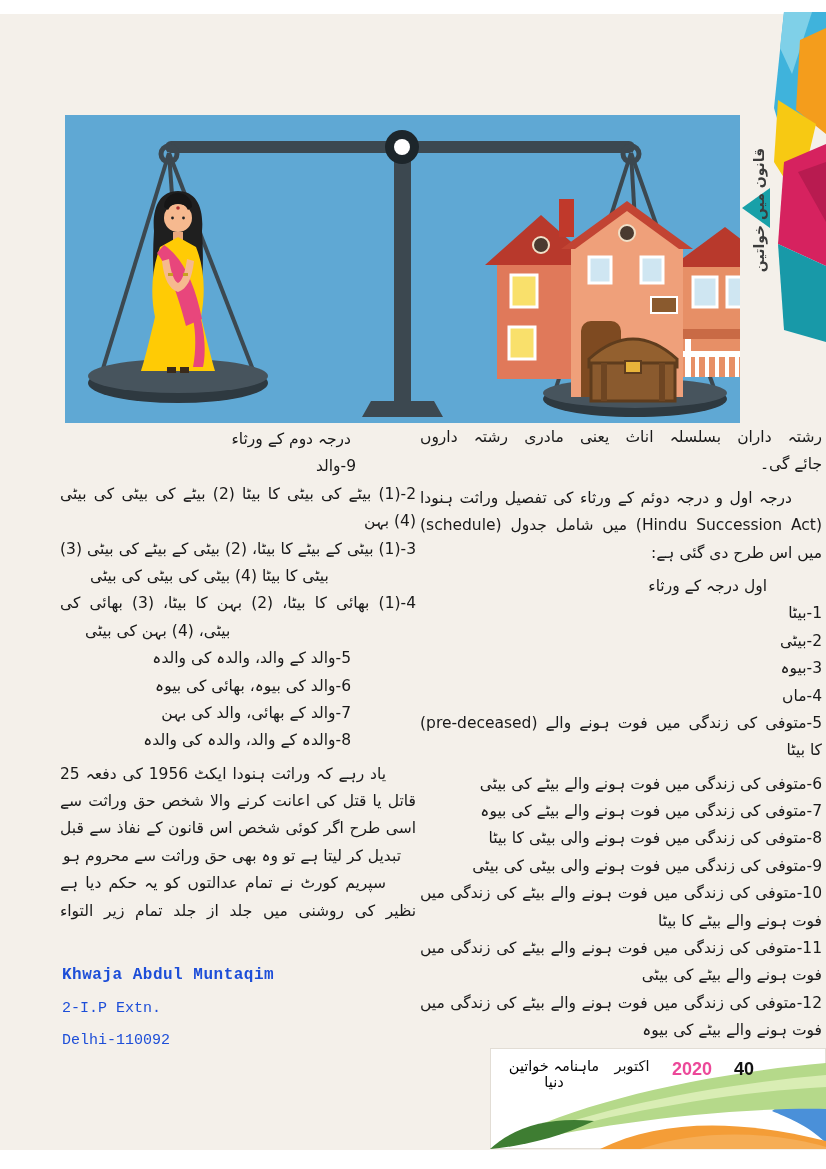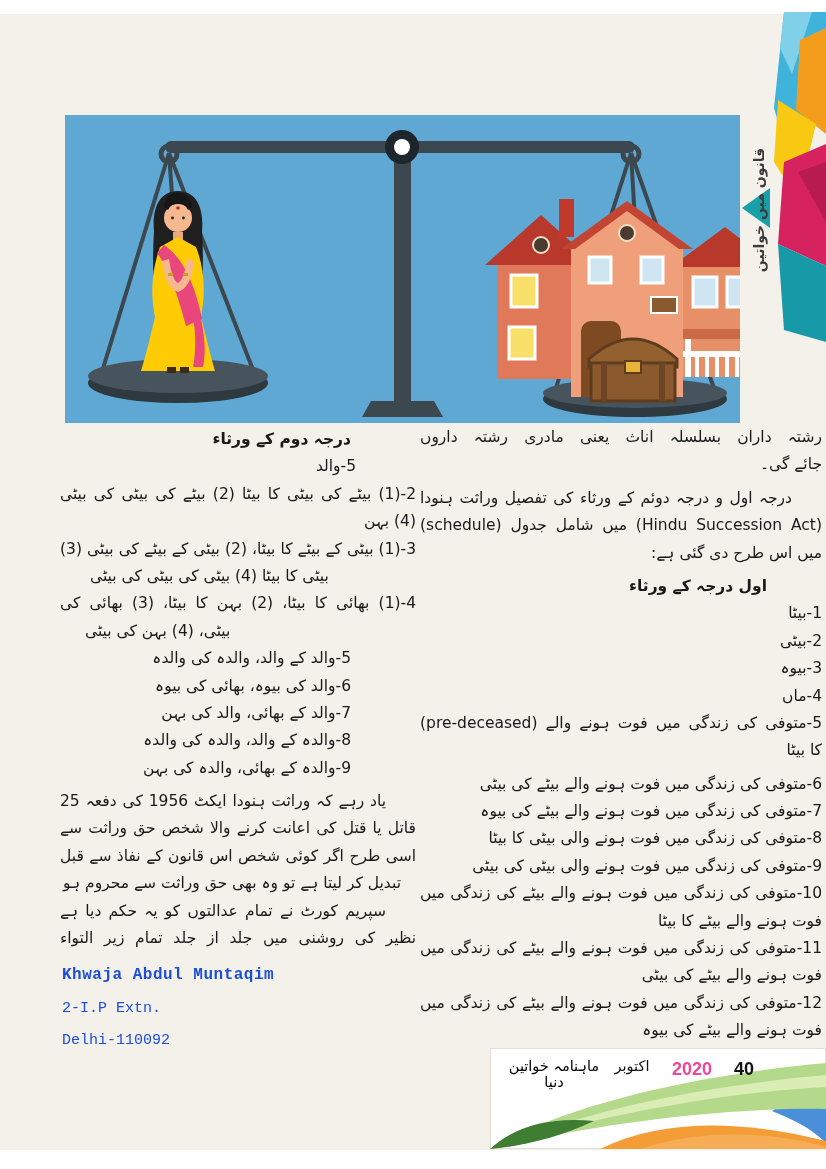--- a/index.html
+++ b/index.html
@@ -12,21 +12,21 @@
         transform:rotate(-90deg);transform-origin:center;direction:rtl;text-align:center;
         font-size:14px;font-weight:bold;color:#3b3b3b;letter-spacing:.5px;}
   .col{position:absolute;direction:rtl;font-size:15.5px;line-height:27.4px;color:#191919;}
   .col-right{left:420px;top:424px;width:402px;}
   .col-left{left:60px;top:426px;width:356px;}
   .line{height:27.4px;overflow:hidden;}
   .line.full{text-align:justify;text-align-last:justify;}
   .line.right{text-align:right;}
   .line.left{text-align:right;}
   .line.center{}
-  .line.bold{font-weight:bold;}
+  .line.bold{font-weight:normal;}
   .line.ind{padding-right:30px;}
   .line.pr65{padding-right:65px;}
   .line.pr60{padding-right:60px;}
   .line.pr55{padding-right:55px;}
   .line.pr15{padding-right:15px;}
   .line.pl30{padding-left:30px;text-align:left;}
   .line.pl25{padding-left:25px;text-align:left;}
   .line.gap{margin-top:6px;}
   .author{position:absolute;left:62px;top:966px;width:300px;
         font-family:Liberation Mono, monospace;color:#1d4ed8;}
@@ -181,32 +181,31 @@
       <div class="line full">10-متوفی کی زندگی میں فوت ہونے والے بیٹے کی زندگی میں</div>
       <div class="line center">فوت ہونے والے بیٹے کا بیٹا</div>
       <div class="line full">11-متوفی کی زندگی میں فوت ہونے والے بیٹے کی زندگی میں</div>
       <div class="line center">فوت ہونے والے بیٹے کی بیٹی</div>
       <div class="line full">12-متوفی کی زندگی میں فوت ہونے والے بیٹے کی زندگی میں</div>
       <div class="line center">فوت ہونے والے بیٹے کی بیوہ</div>
     </div>
 
   <div class="col col-left">
       <div class="line right bold pr65">درجہ دوم کے ورثاء</div>
-      <div class="line right pr60">5-والد</div>
+      <div class="line right pr60">9-والد</div>
       <div class="line full">2-(1) بیٹے کی بیٹی کا بیٹا (2) بیٹے کی بیٹی کی بیٹی (3) بھائی،</div>
       <div class="line left">(4) بہن</div>
       <div class="line full">3-(1) بیٹی کے بیٹے کا بیٹا، (2) بیٹی کے بیٹے کی بیٹی (3) بیٹی کی</div>
       <div class="line pl30">بیٹی کا بیٹا (4) بیٹی کی بیٹی کی بیٹی</div>
       <div class="line full">4-(1) بھائی کا بیٹا، (2) بہن کا بیٹا، (3) بھائی کی</div>
       <div class="line pl25">بیٹی، (4) بہن کی بیٹی</div>
       <div class="line right pr65">5-والد کے والد، والدہ کی والدہ</div>
       <div class="line right pr65">6-والد کی بیوہ، بھائی کی بیوہ</div>
       <div class="line right pr65">7-والد کے بھائی، والد کی بہن</div>
       <div class="line right pr65">8-والدہ کے والد، والدہ کی والدہ</div>
-      <div class="line right pr65">9-والدہ کے بھائی، والدہ کی بہن</div>
       <div class="line full ind gap">یاد رہے کہ وراثت ہنودا ایکٹ 1956 کی دفعہ 25 کی رو سے</div>
       <div class="line full">قاتل یا قتل کی اعانت کرنے والا شخص حق وراثت سے محروم ہو جاتا ہے۔</div>
       <div class="line full">اسی طرح اگر کوئی شخص اس قانون کے نفاذ سے قبل یا اس کے بعد اپنا مذہب</div>
       <div class="line right pr15">تبدیل کر لیتا ہے تو وہ بھی حق وراثت سے محروم ہو جائے گا۔</div>
       <div class="line full ind">سپریم کورٹ نے تمام عدالتوں کو یہ حکم دیا ہے کہ تمام عدالتیں اس</div>
       <div class="line full">نظیر کی روشنی میں جلد از جلد تمام زیر التواء معاملات کا فیصلہ کریں۔</div>
     </div>
 
   <div class="author">
     <div class="name">Khwaja Abdul Muntaqim</div>

